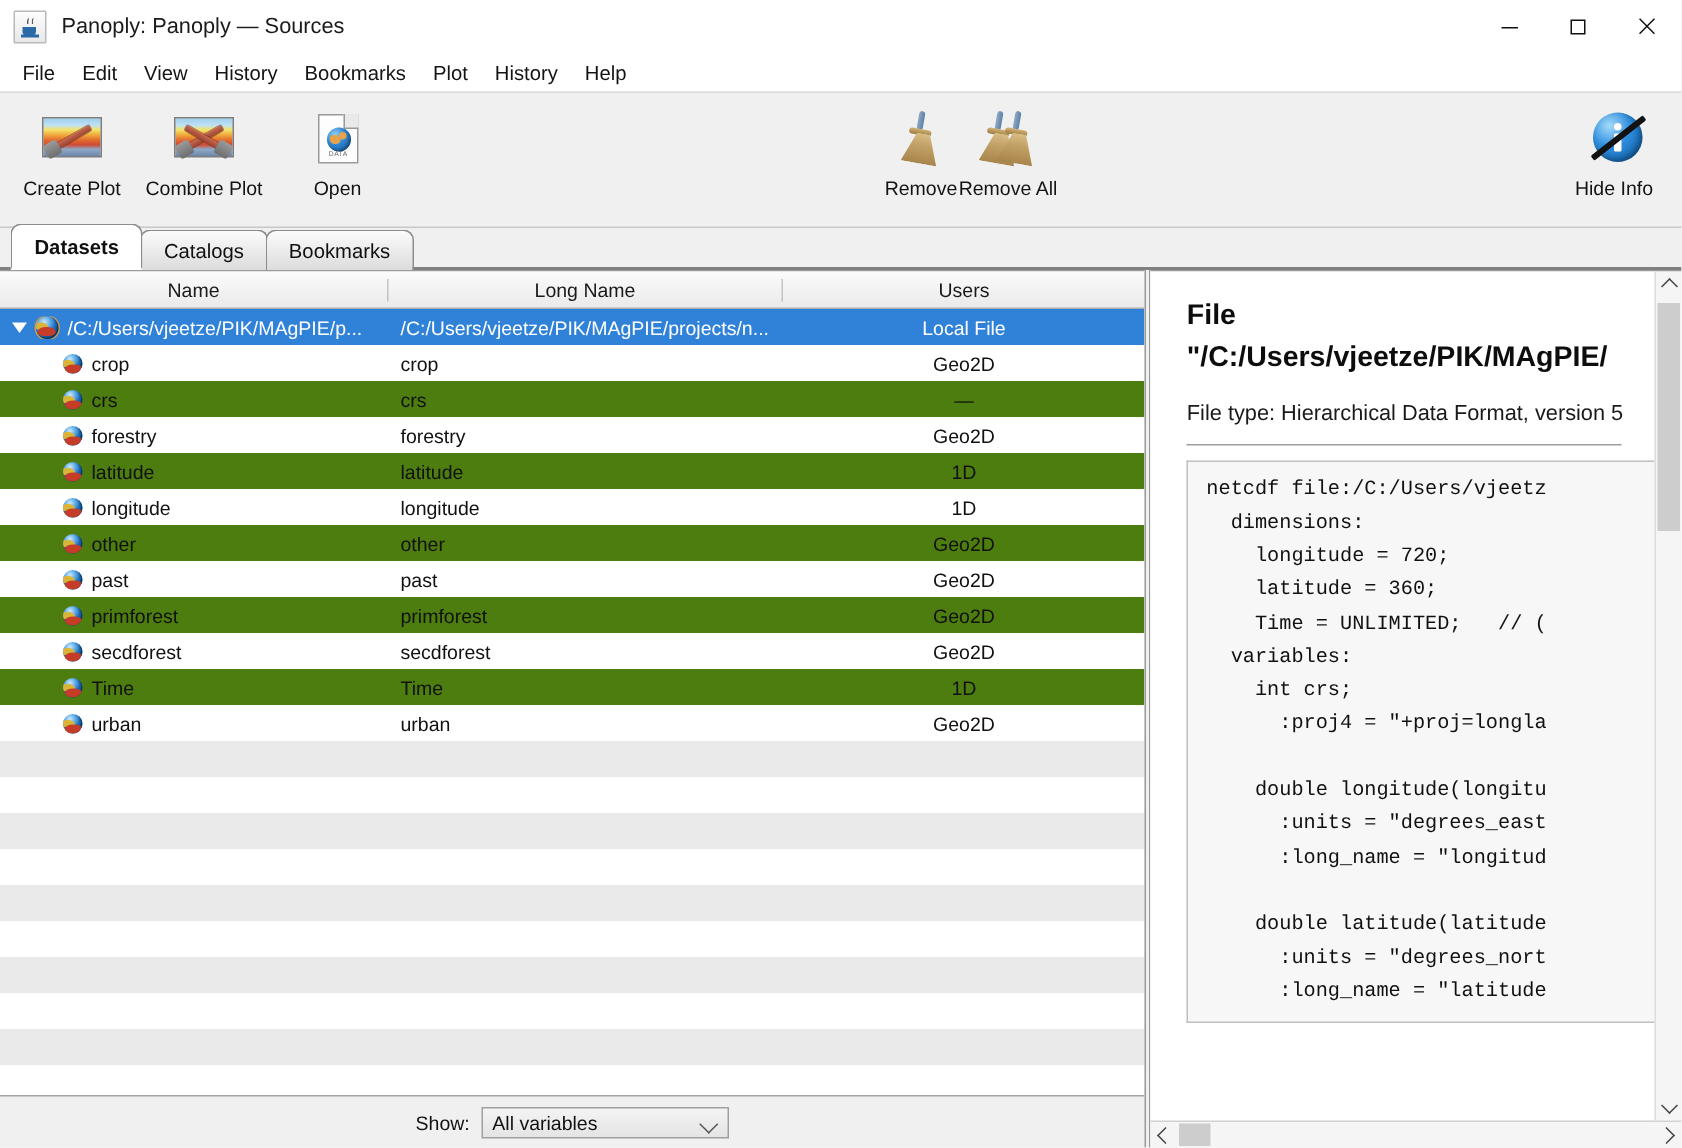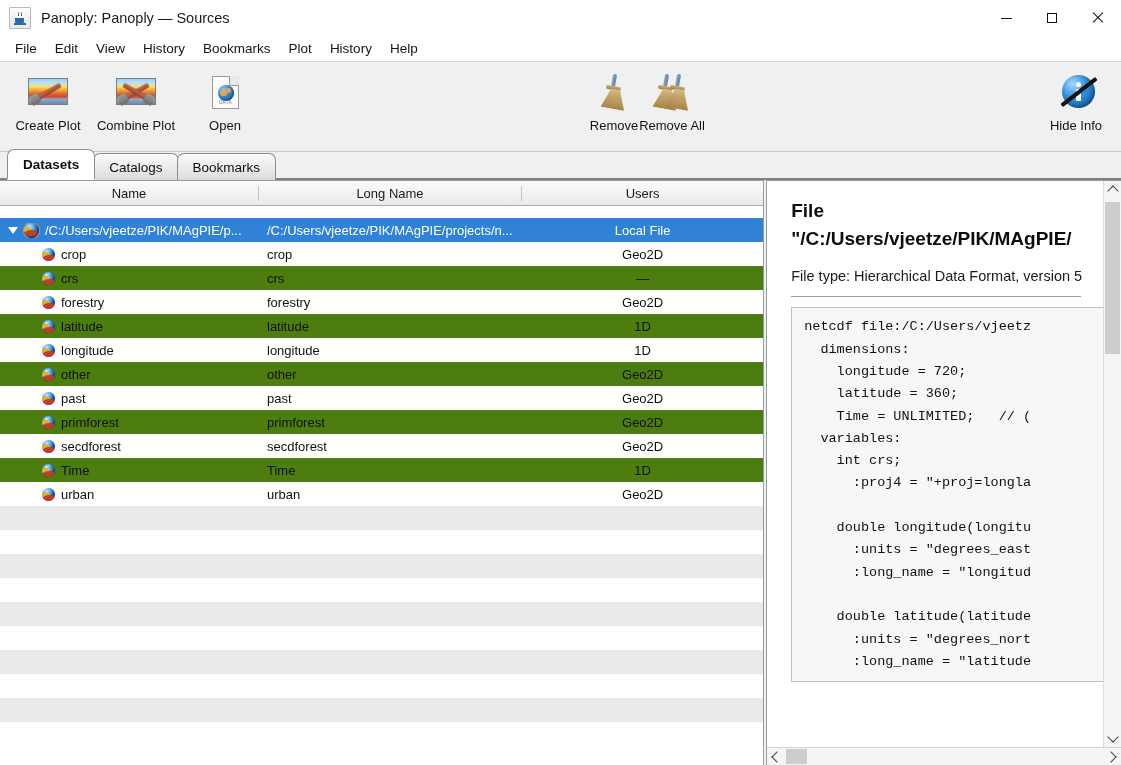--- a/index.html
+++ b/index.html
@@ -332,21 +332,20 @@
     cursor: default;
   }
   .th.c1 { width: 259px; }
   .th.c2 { width: 263px; }
   .th.c3 { flex: 1 1 auto; border-right: none; }
 
   .tbody {
     flex: 1 1 auto;
     overflow: hidden;
     background: #fff;
-    margin-top: 12px;
   }
   .trow {
     display: flex;
     height: 24px;
     align-items: center;
     font-size: 13px;
     color: #111;
     cursor: default;
   }
   .trow.alt { background: #4d7c0f; }
@@ -778,20 +777,27 @@
         <div class="spacer-row alt"></div>
         <div class="spacer-row"></div>
         <div class="spacer-row alt"></div>
         <div class="spacer-row"></div>
         <div class="spacer-row alt"></div>
         <div class="spacer-row"></div>
         <div class="spacer-row alt"></div>
         <div class="spacer-row"></div>
       </div>
 
+      <div class="showbar">
+        <span class="showlabel">Show:</span>
+        <div class="combo">
+          <span>All variables</span>
+          <span class="chev"></span>
+        </div>
+      </div>
     </div>
 
     <div class="splitter"></div>
 
     <div class="rightpane">
       <div class="infoscroll">
         <div class="infoviewport">
           <div class="infoh">File</div>
           <div class="infoh">"/C:/Users/vjeetze/PIK/MAgPIE/</div>
           <div class="infotype">File type: Hierarchical Data Format, version 5</div>

